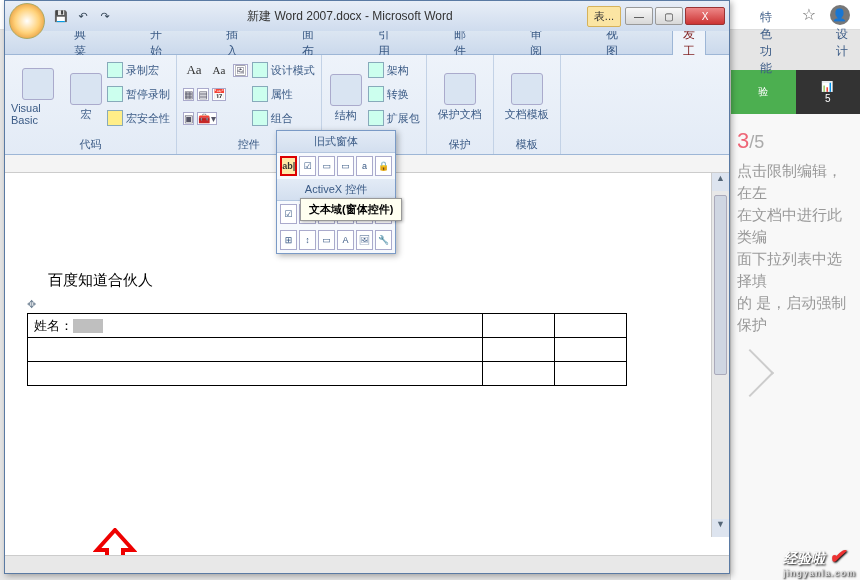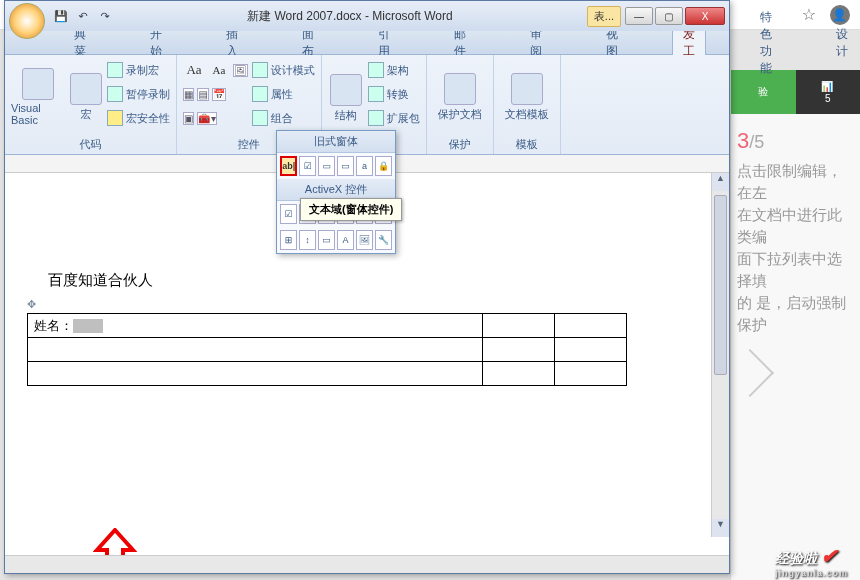--- a/index.html
+++ b/index.html
@@ -56,21 +56,21 @@
 table.doc-table { border-collapse: collapse; width: 600px; }
 table.doc-table td { border: 1px solid #000; height: 24px; padding: 2px 6px; font-size: 13px; }
 .field-shade { display: inline-block; width: 30px; height: 14px; background: #bfbfbf; vertical-align: middle; }
 .red-arrow { position: absolute; left: 88px; top: 355px; z-index: 5;}
 .red-arrow svg { width: 44px; height: 52px; }
 .vscroll { position: absolute; right: 0; top: 0; bottom: 18px; width: 18px; background: #e8e8e8; border-left: 1px solid #ccc; }
 .vscroll .thumb { position: absolute; top: 22px; left: 2px; right: 2px; height: 180px; background: #cfd6e2; border: 1px solid #aab; border-radius: 2px; }
 .vscroll .btn { position: absolute; left: 0; right: 0; height: 18px; background: #dde4ef; text-align: center; font-size: 9px; color: #567; }
 .vscroll .btn.t { top: 0;} .vscroll .btn.b { bottom: 0;}
 .hscroll-area { height: 18px; background: #e8e8e8; border-top: 1px solid #ccc; }
-.watermark { position: absolute; right: 12px; bottom: 2px; font-size: 14px; color: #fff; font-weight: bold; text-shadow: 1px 1px 2px #000; font-style: italic; z-index: 20;}
+.watermark { position: absolute; right: 4px; bottom: 2px; font-size: 14px; color: #fff; font-weight: bold; text-shadow: 1px 1px 2px #000; font-style: italic; z-index: 20;}
 .watermark .chk { color: #e33; font-size: 20px; }
 .watermark .sub { font-size: 9px; display: block; color: #ddd; font-style: normal; letter-spacing: 1px;}
 </style>
 </head>
 <body>
 
 <div class="browser-chrome">
   <span class="browser-star">☆</span>
   <span class="browser-avatar">👤</span>
 </div>

